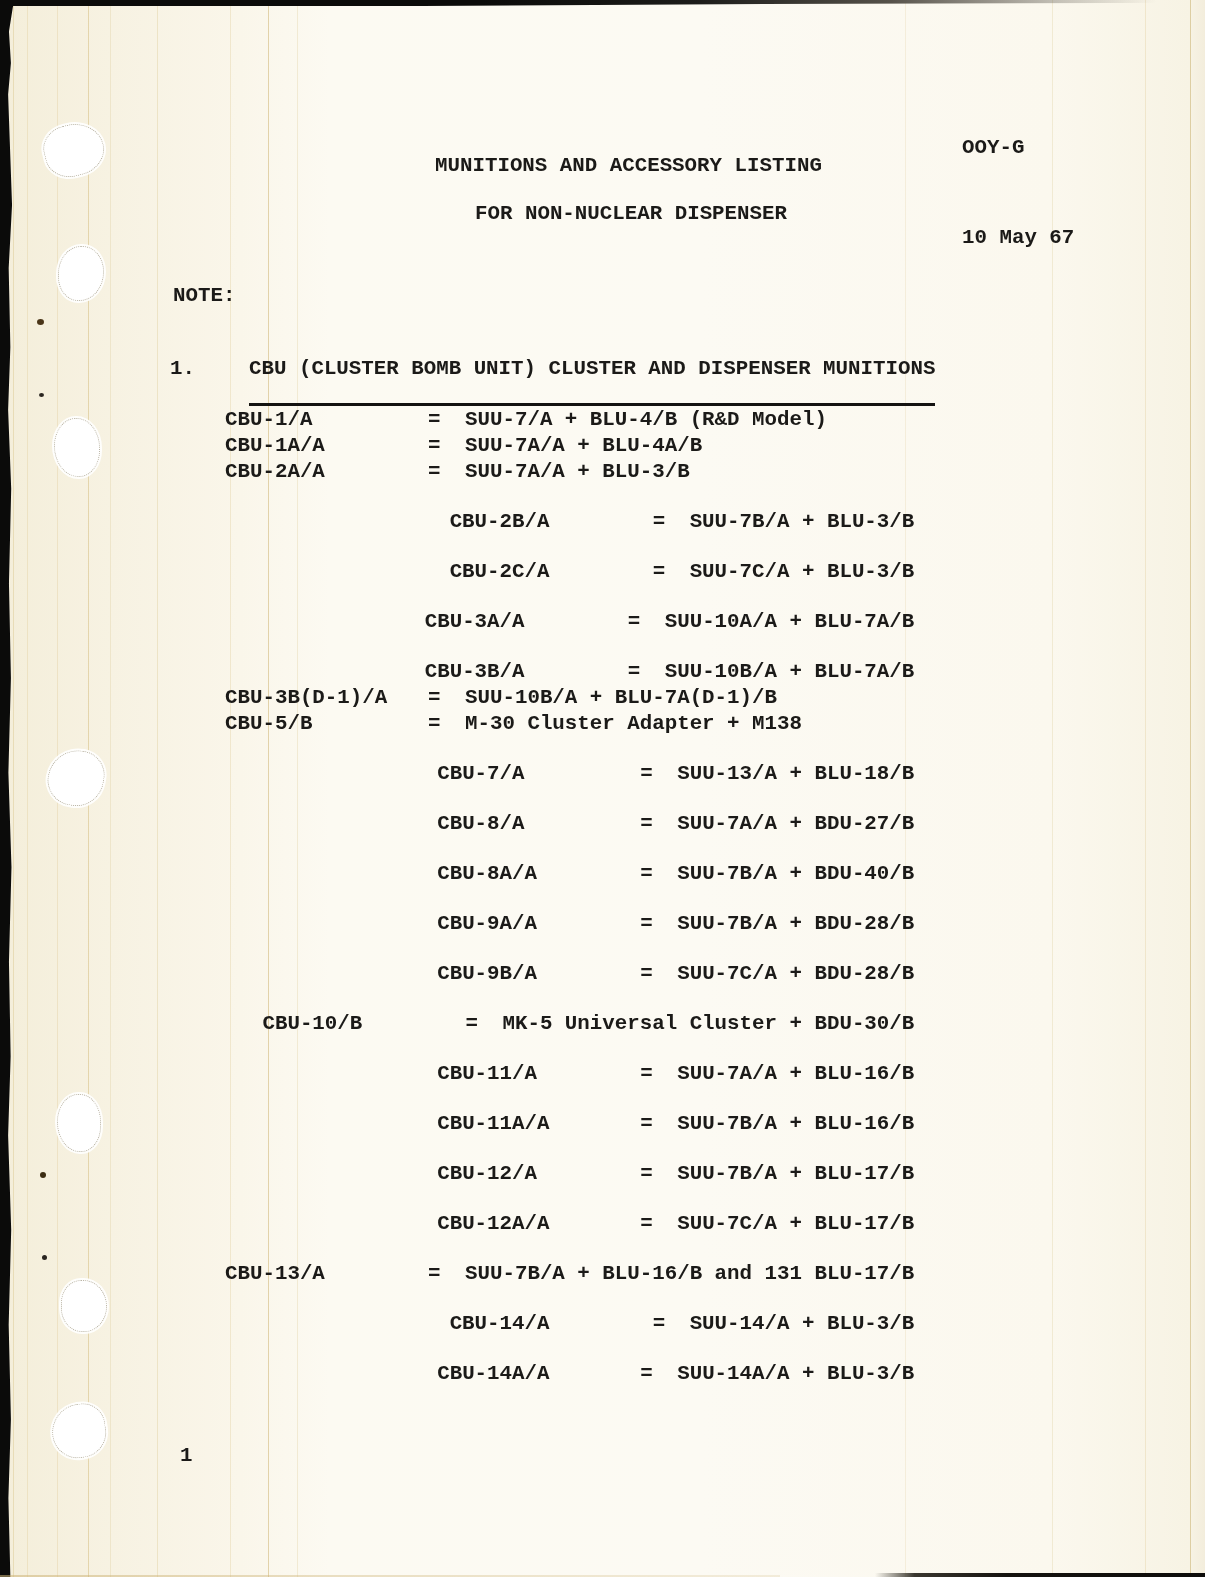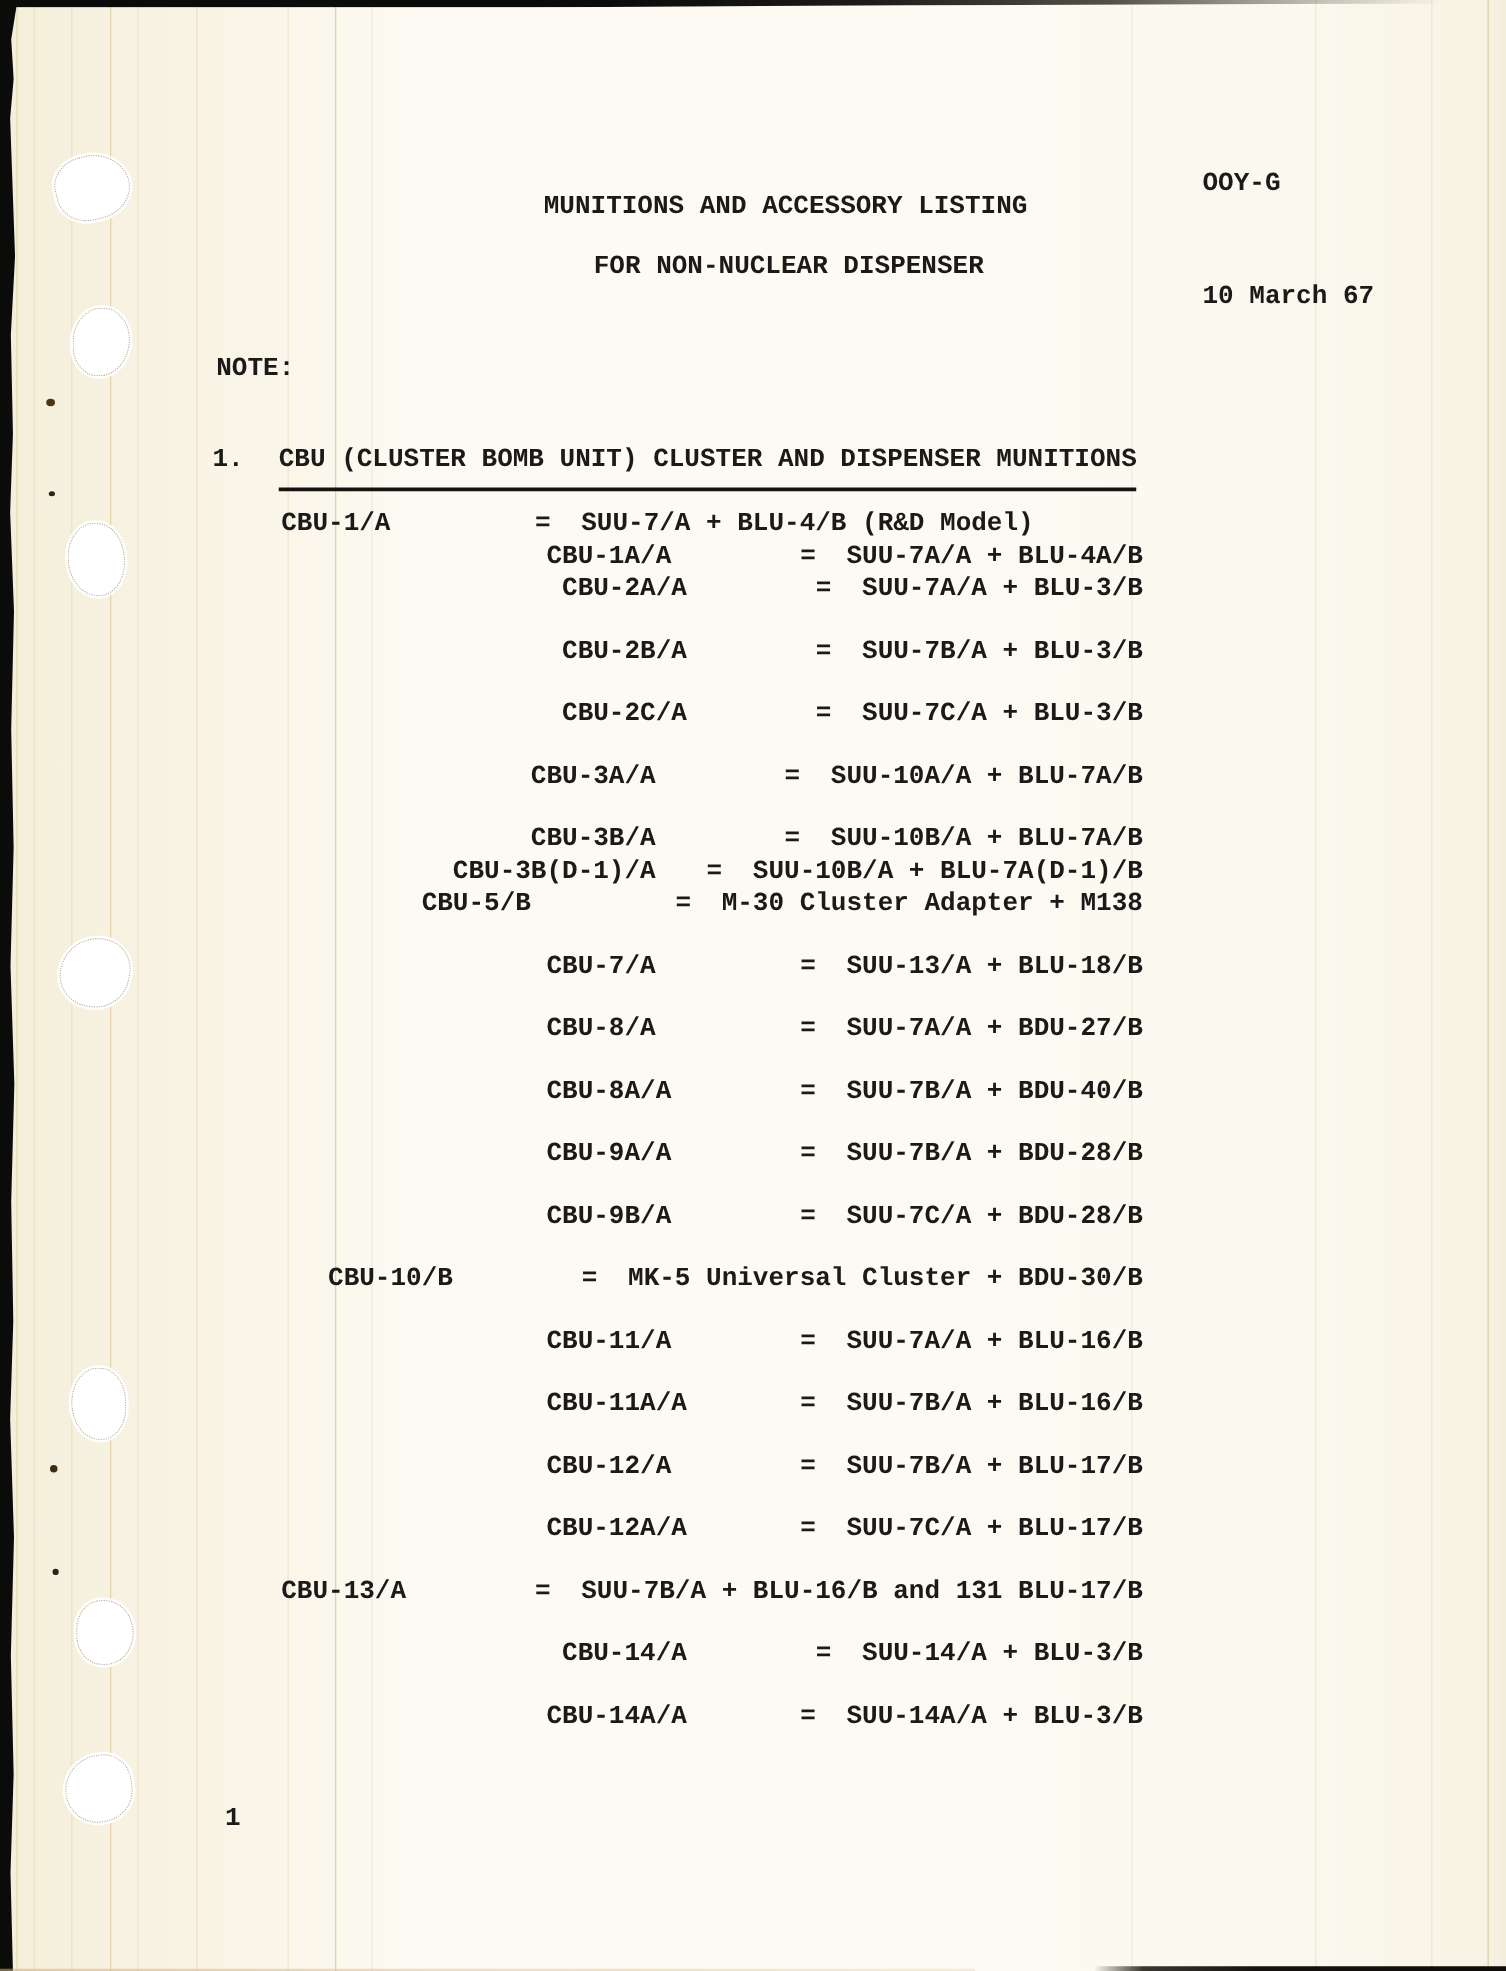--- a/index.html
+++ b/index.html
@@ -45,24 +45,24 @@
   
   .hole{
     position:absolute;background:#ffffff;
     border:1px dotted #b7b1a0;
     box-shadow:0 0 0 2px rgba(255,255,255,.9);
   }
   
   .speck{position:absolute;border-radius:50%;}
   
   .tx{position:absolute;}
-  .section-heading{border-bottom:3px solid #141311;padding-bottom:8px;}
+  .section-heading{border-bottom:3px solid #141311;padding-bottom:21px;margin-left:26px;}
   #listing .row{display:flex;}
   #listing .row.wide{margin-top:24px;justify-content:flex-end;}
-  #listing .row.tight{margin-top:0;justify-content:flex-end;}
+  #listing .row.tight{margin-top:0;}
   #listing .c1{width:203px;flex:none;}
   #listing .c2{width:37px;flex:none;}
   .tear{position:absolute;background:#f4eeda;border-radius:50%;}
 </style>
 </head>
 <body>
 
 <div class="page">
 
   
@@ -102,21 +102,21 @@
 
   
   <div class="edge-left"></div>
   <div class="edge-top"></div>
   <div class="edge-bottom-right"></div>
   <div class="edge-bottom-left"></div>
 
   
   <div class="tx" style="left:962px;top:73px;line-height:30px;">
     <div>OOY-G</div>
-    <div>10 March 67</div>
+    <div>10 May 67</div>
   </div>
 
   
   <div class="tx" style="left:435px;top:153px;font-family:Liberation Mono, monospace;">MUNITIONS AND ACCESSORY LISTING</div>
   <div class="tx" style="left:475px;top:201px;">FOR NON-NUCLEAR DISPENSER</div>
 
   
   <div class="tx" style="left:173px;top:283px;">NOTE:</div>
 
   

